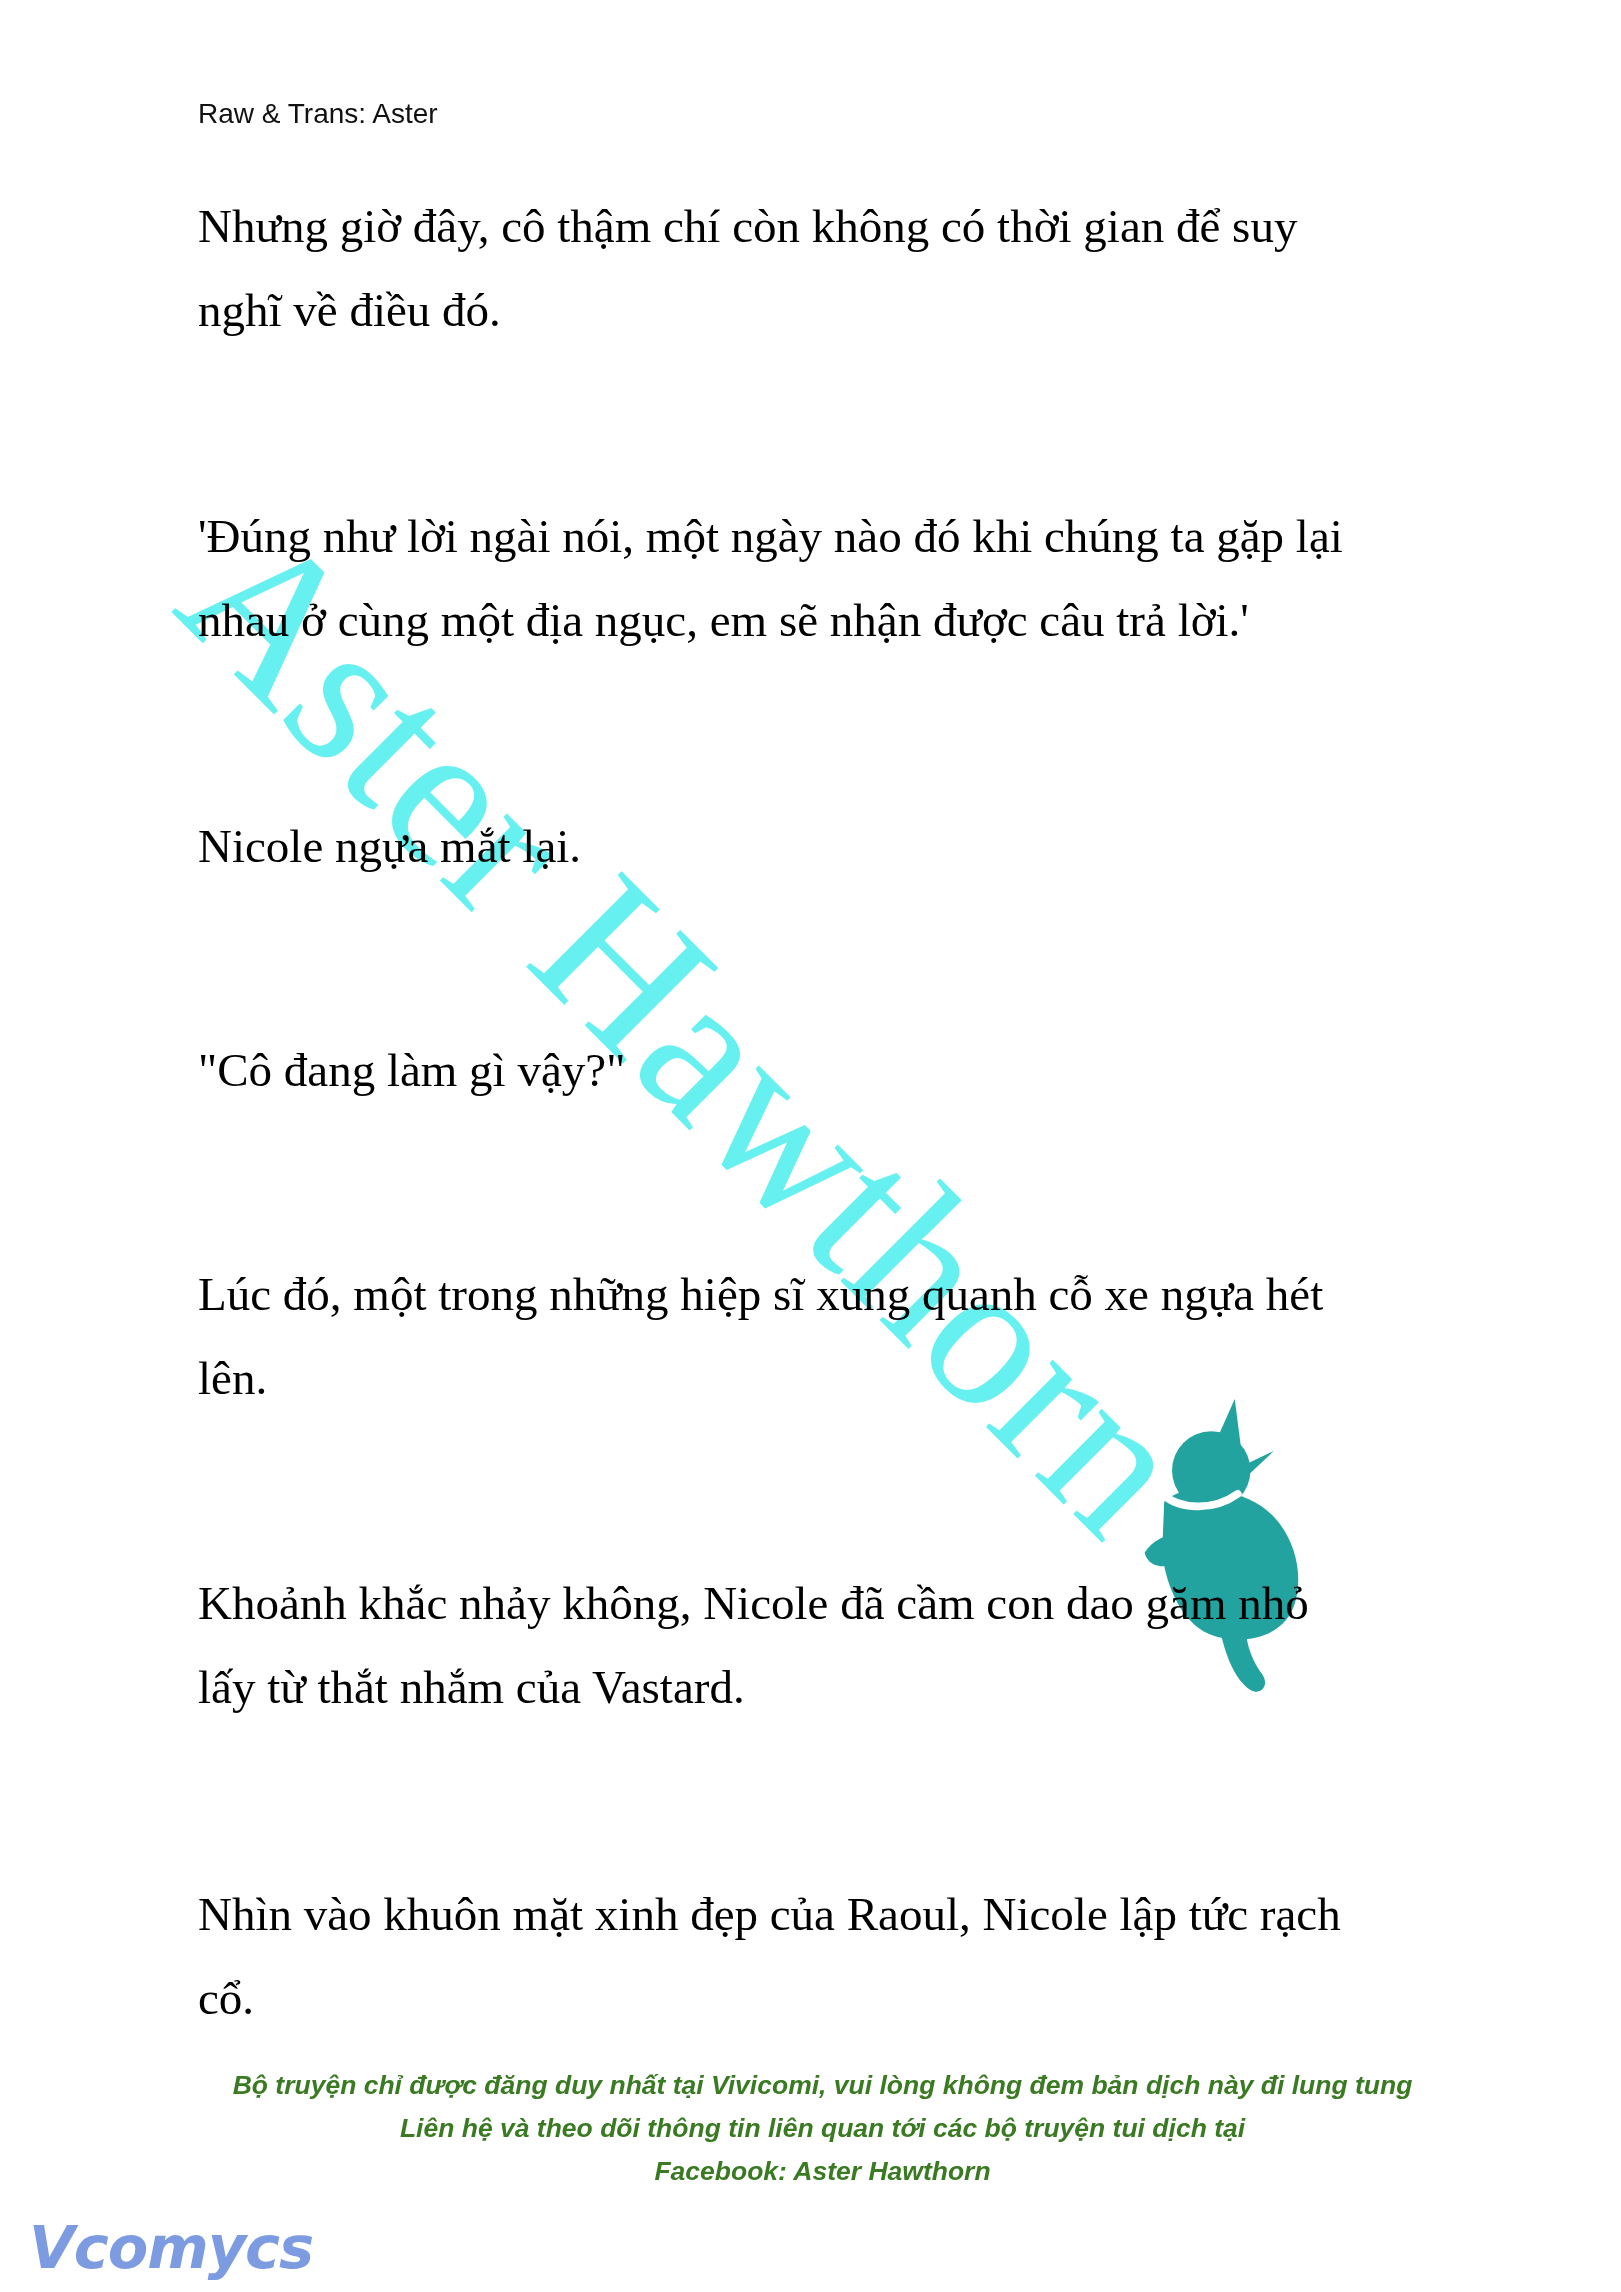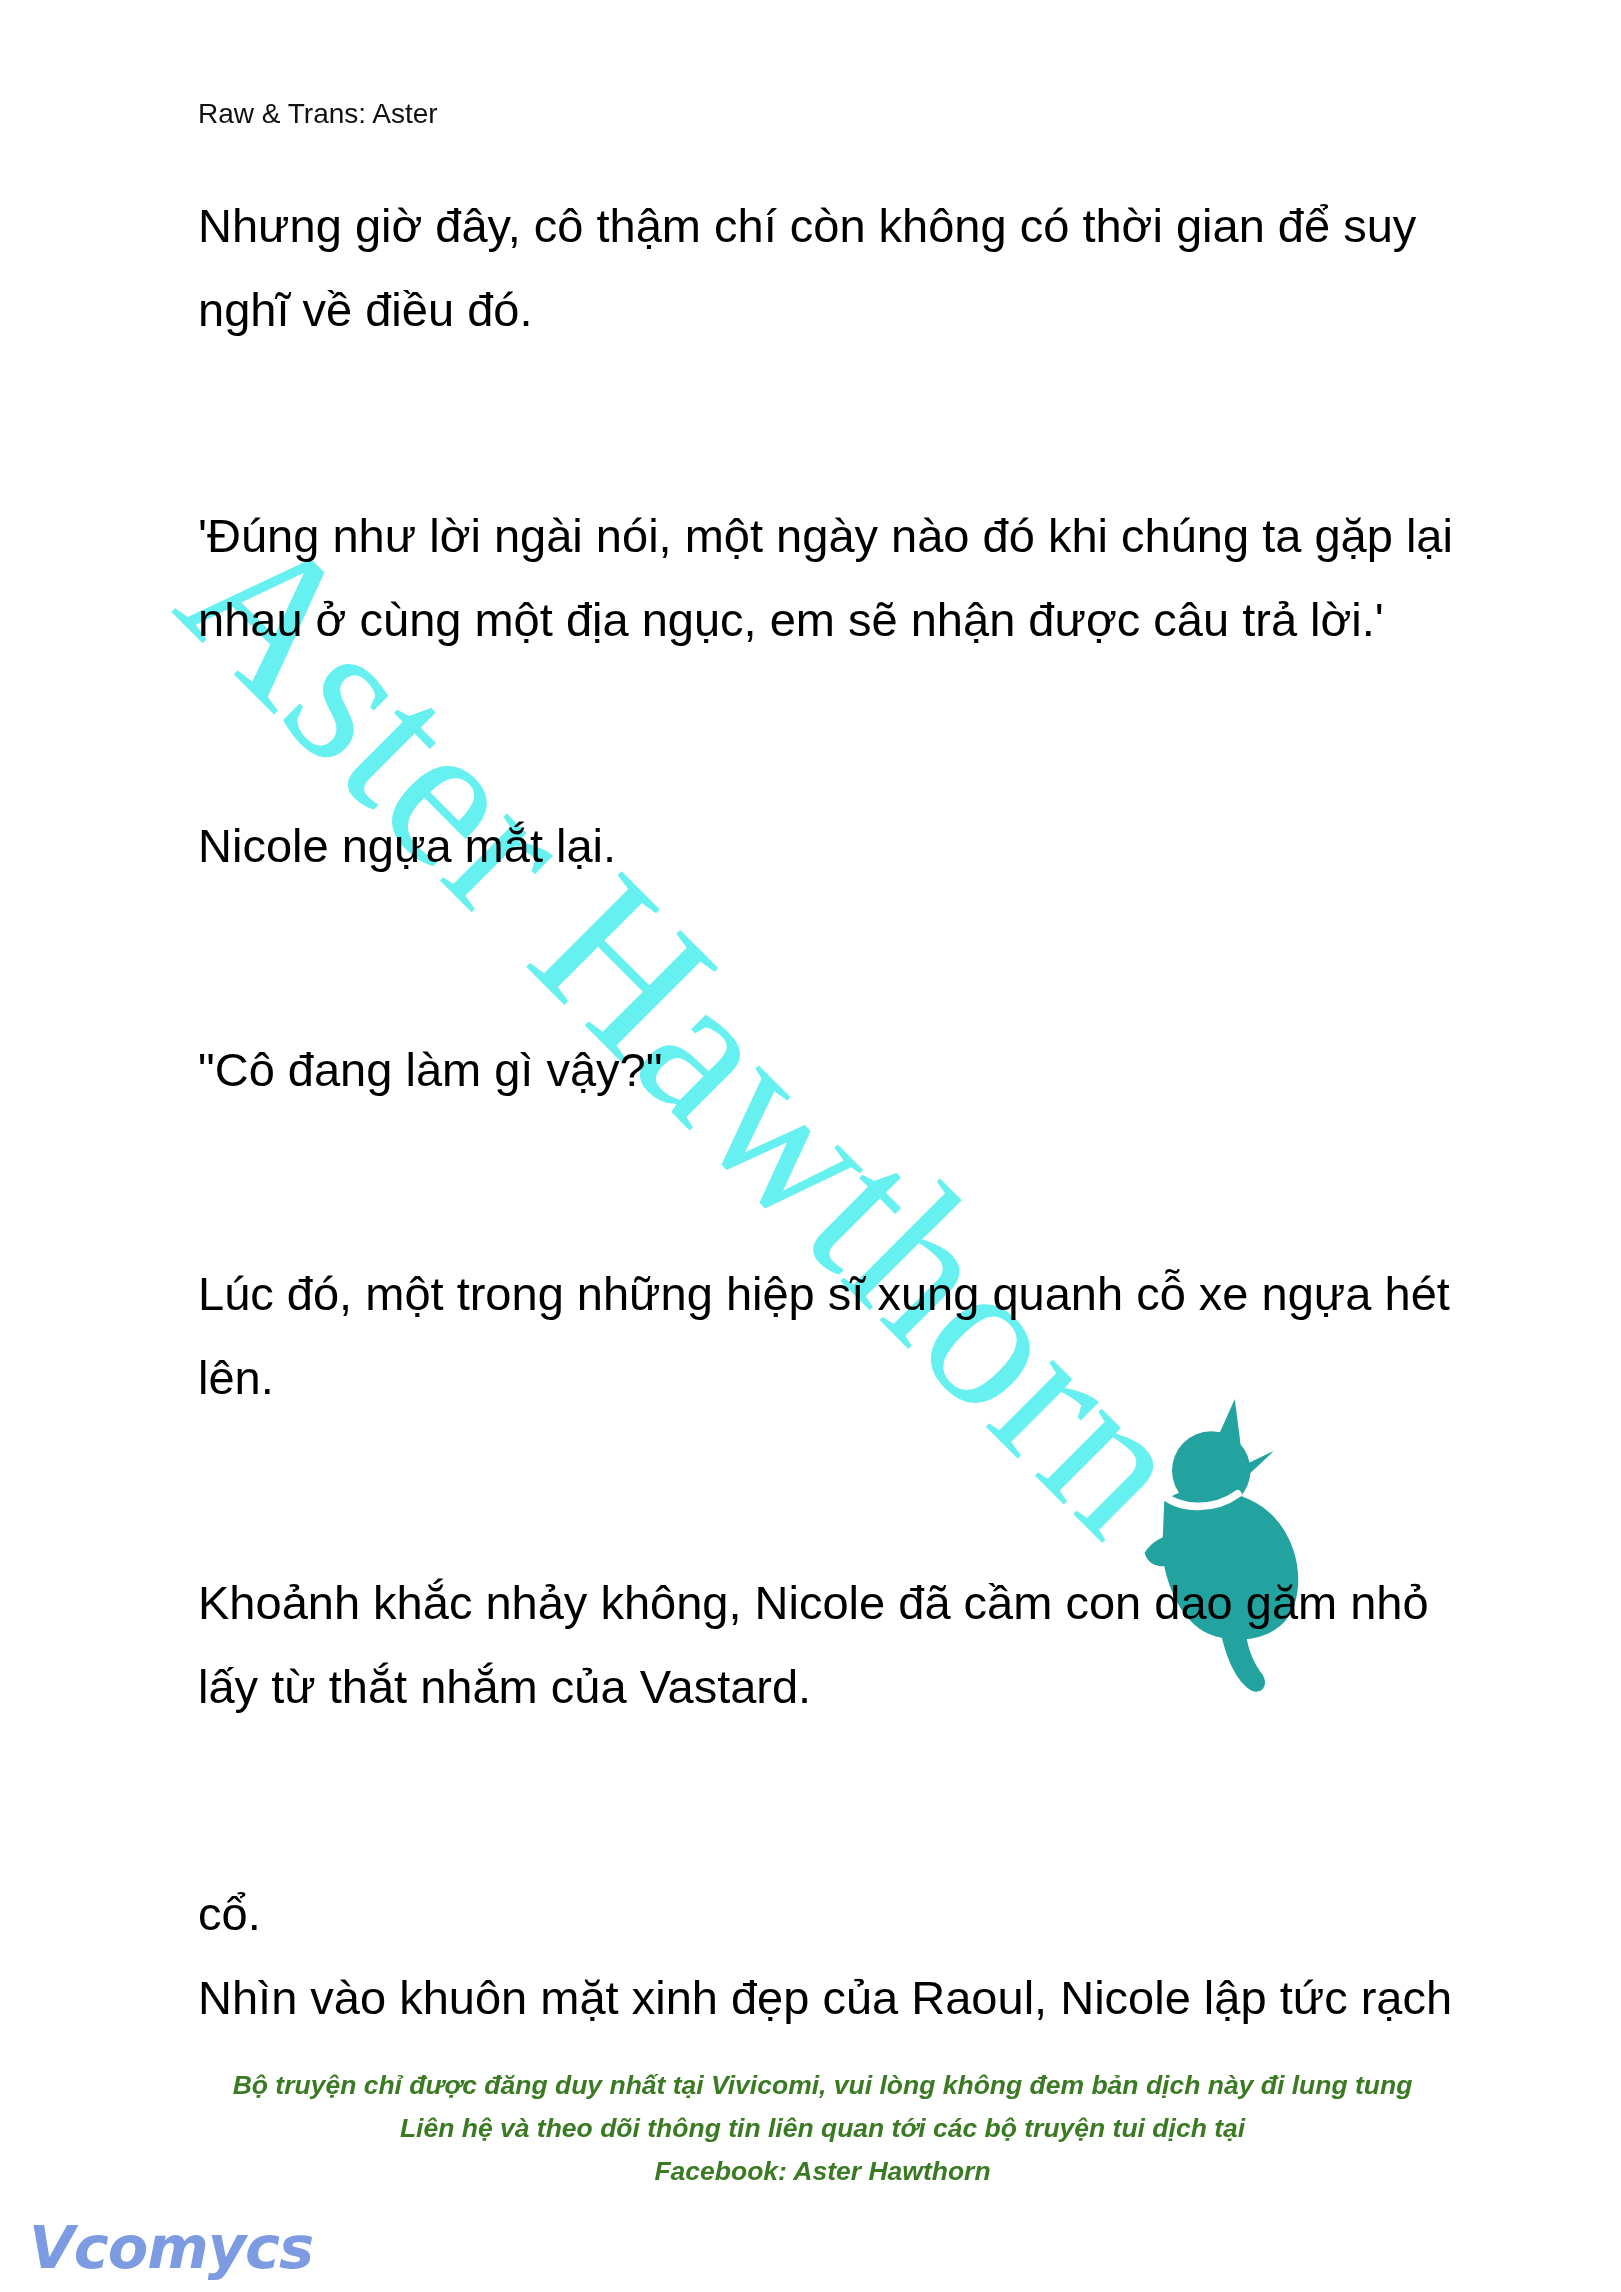--- a/index.html
+++ b/index.html
@@ -4,21 +4,21 @@
   <style>
     html, body { margin: 0; padding: 0; background: #ffffff; }
     body { width: 1621px; height: 2293px; position: relative; overflow: hidden; }
     .page { position: absolute; left: 0; top: 0; width: 1621px; height: 2064px; background: #fff; }
     .header {
       position: absolute; left: 198px; top: 98px;
       font-family: "Liberation Sans", sans-serif; font-size: 28px; color: #111;
     }
     .para {
       position: absolute; left: 198px;
-      font-family: Liberation Sans, sans-serif; font-size: 47px; color: #000;
+      font-family: Liberation Serif, serif; font-size: 47px; color: #000;
       line-height: 84px; width: 1274px; white-space: nowrap;
     }
     .line { display: block; height: 84px; }
     .watermark {
       position: absolute; left: 686px; top: 1029px;
       font-family: "Liberation Serif", serif; font-size: 206px; color: #5ef0f0;
       white-space: nowrap; transform: translate(-50%, -50%) rotate(45deg);
       transform-origin: center center; opacity: 0.95; pointer-events: none;
       line-height: 1;
     }
@@ -85,22 +85,22 @@
 
     <path d="M38 112 C55 128 90 130 115 112" fill="none" stroke="#ffffff" stroke-width="8" stroke-linecap="round"></path>
   </svg>
 
   <div class="para" style="top:1561px;">
     <span class="line">Khoảnh khắc nhảy không, Nicole đã cầm con dao găm nhỏ</span>
     <span class="line">lấy từ thắt nhắm của Vastard.</span>
   </div>
 
   <div class="para" style="top:1872px;">
+    <span class="line">Nhìn vào khuôn mặt xinh đẹp của Raoul, Nicole lập tức rạch</span>
     <span class="line">cổ.</span>
-    <span class="line">Nhìn vào khuôn mặt xinh đẹp của Raoul, Nicole lập tức rạch</span>
   </div>
 
   <div class="footer-note" style="top:2070px;">Bộ truyện chỉ được đăng duy nhất tại Vivicomi, vui lòng không đem bản dịch này đi lung tung</div>
   <div class="footer-note" style="top:2113px;">Liên hệ và theo dõi thông tin liên quan tới các bộ truyện tui dịch tại</div>
   <div class="footer-note" style="top:2156px;">Facebook: Aster Hawthorn</div>
 
   <div class="logo">
     <span>Vcomycs</span>
   </div>
 

